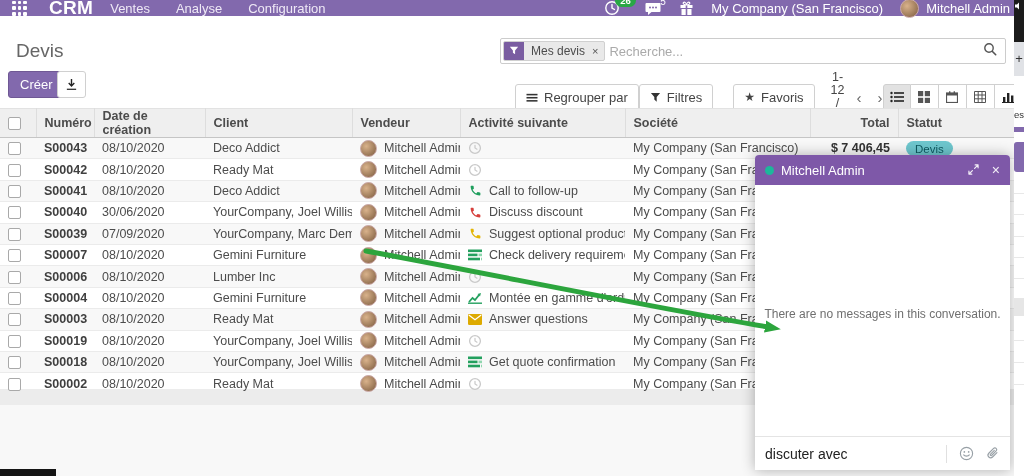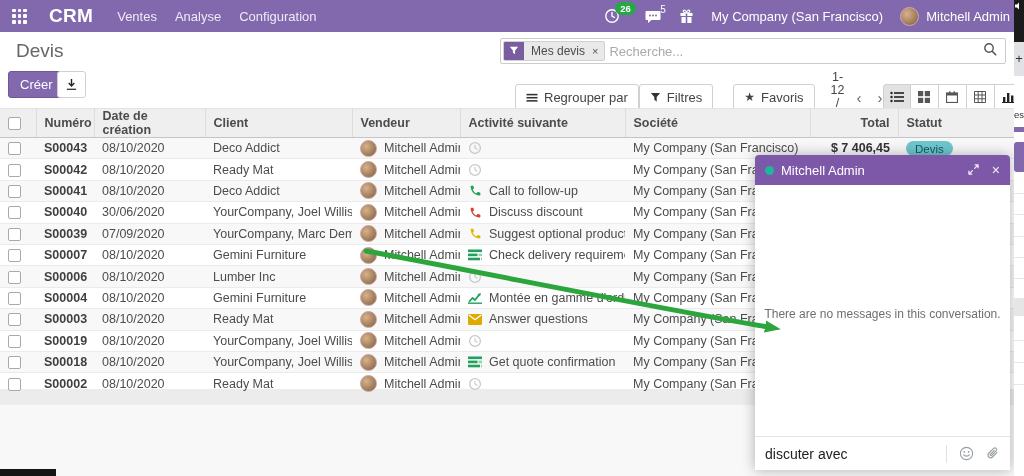--- a/index.html
+++ b/index.html
@@ -1,26 +1,26 @@
 <!DOCTYPE html>
 <html><head>
 <meta charset="utf-8">
 <style>
   * { margin:0; padding:0; box-sizing:border-box; }
   html,body { width:1024px; height:476px; overflow:hidden; background:#fff;
     font-family:"Liberation Sans", sans-serif; position:relative; }
 
   
-  .navbar { position:absolute; top:0; left:0; width:1024px; height:32px; background:#8269ad;
+  .navbar { position:absolute; top:0; left:0; width:1024px; height:16px; background:#8269ad;
     display:flex; align-items:center; color:#fff; font-size:13px; z-index:10; }
   .apps-grid { width:15px; height:15px; margin-left:12px; display:grid;
     grid-template-columns:repeat(3,1fr); gap:2px; cursor:pointer; }
   .apps-grid i { background:#fff; border-radius:1px; }
   .brand { font-size:19px; font-weight:bold; margin-left:22px; letter-spacing:.3px; }
-  .menus { display:flex; gap:18px; margin-left:24px; }
+  .menus { display:flex; gap:26px; margin-left:17px; }
   .menu-item { color:#efe9f6; cursor:pointer; }
   .nav-right { margin-left:auto; display:flex; align-items:center; gap:17px; padding-right:14px; }
   .nav-ic { position:relative; display:inline-flex; align-items:center; cursor:pointer; }
   .nav-ic svg { display:block; }
   .count-badge { position:absolute; top:-6px; left:11px; background:#28a745; color:#fff;
     font-size:9.5px; font-weight:bold; border-radius:8px; padding:1px 5px; line-height:11px; }
   .msg-count { position:absolute; top:-5px; left:15px; font-size:10px; color:#fff; }
   .company-name { color:#fff; }
   .avatar { width:19px; height:19px; border-radius:50%;
     background:radial-gradient(circle at 35% 35%, #d9b28b, #7c5b3e); border:1px solid #caa; }

